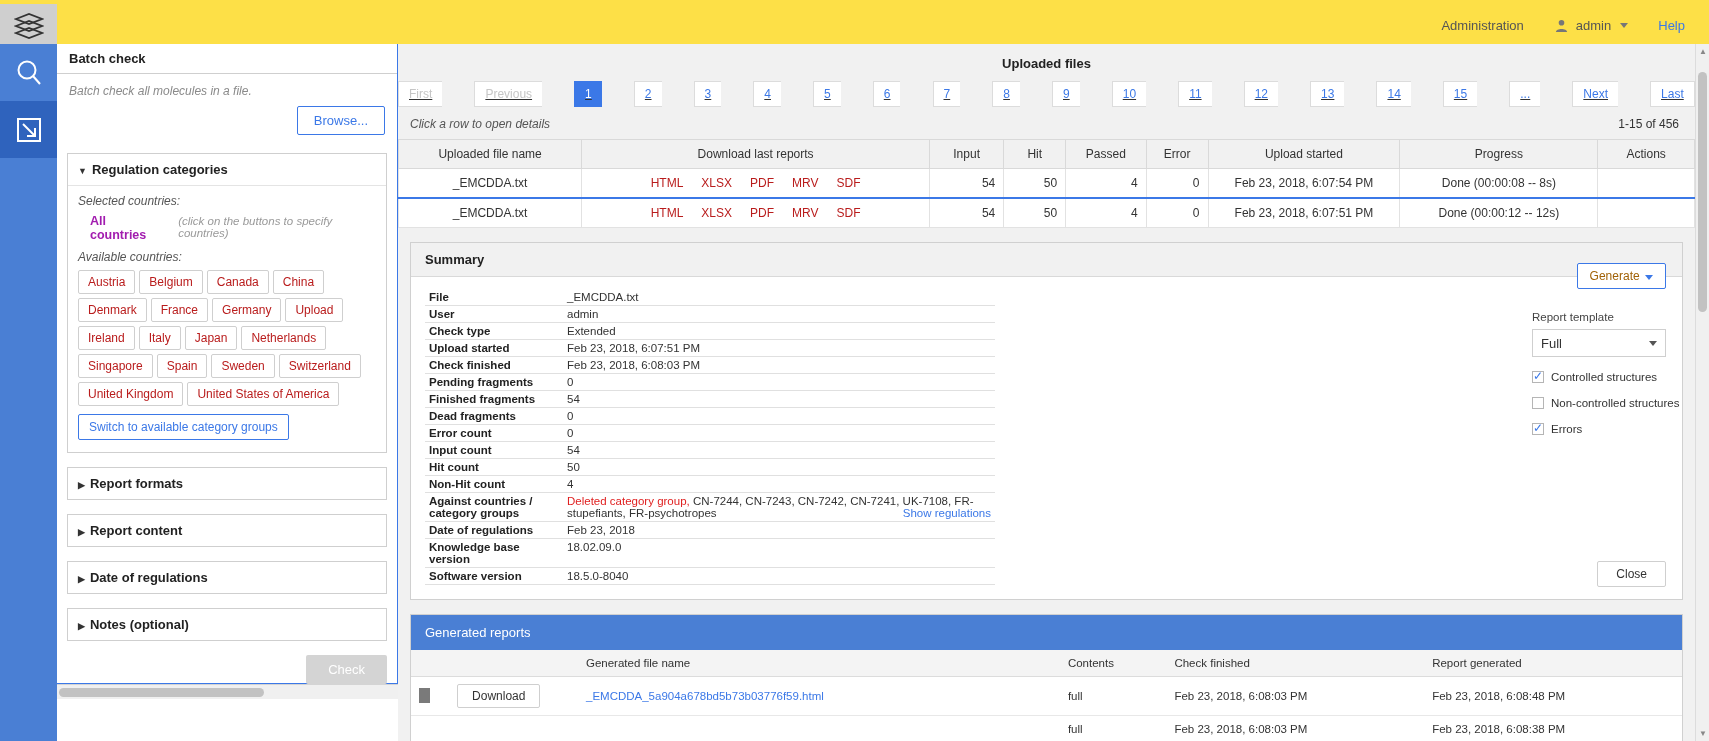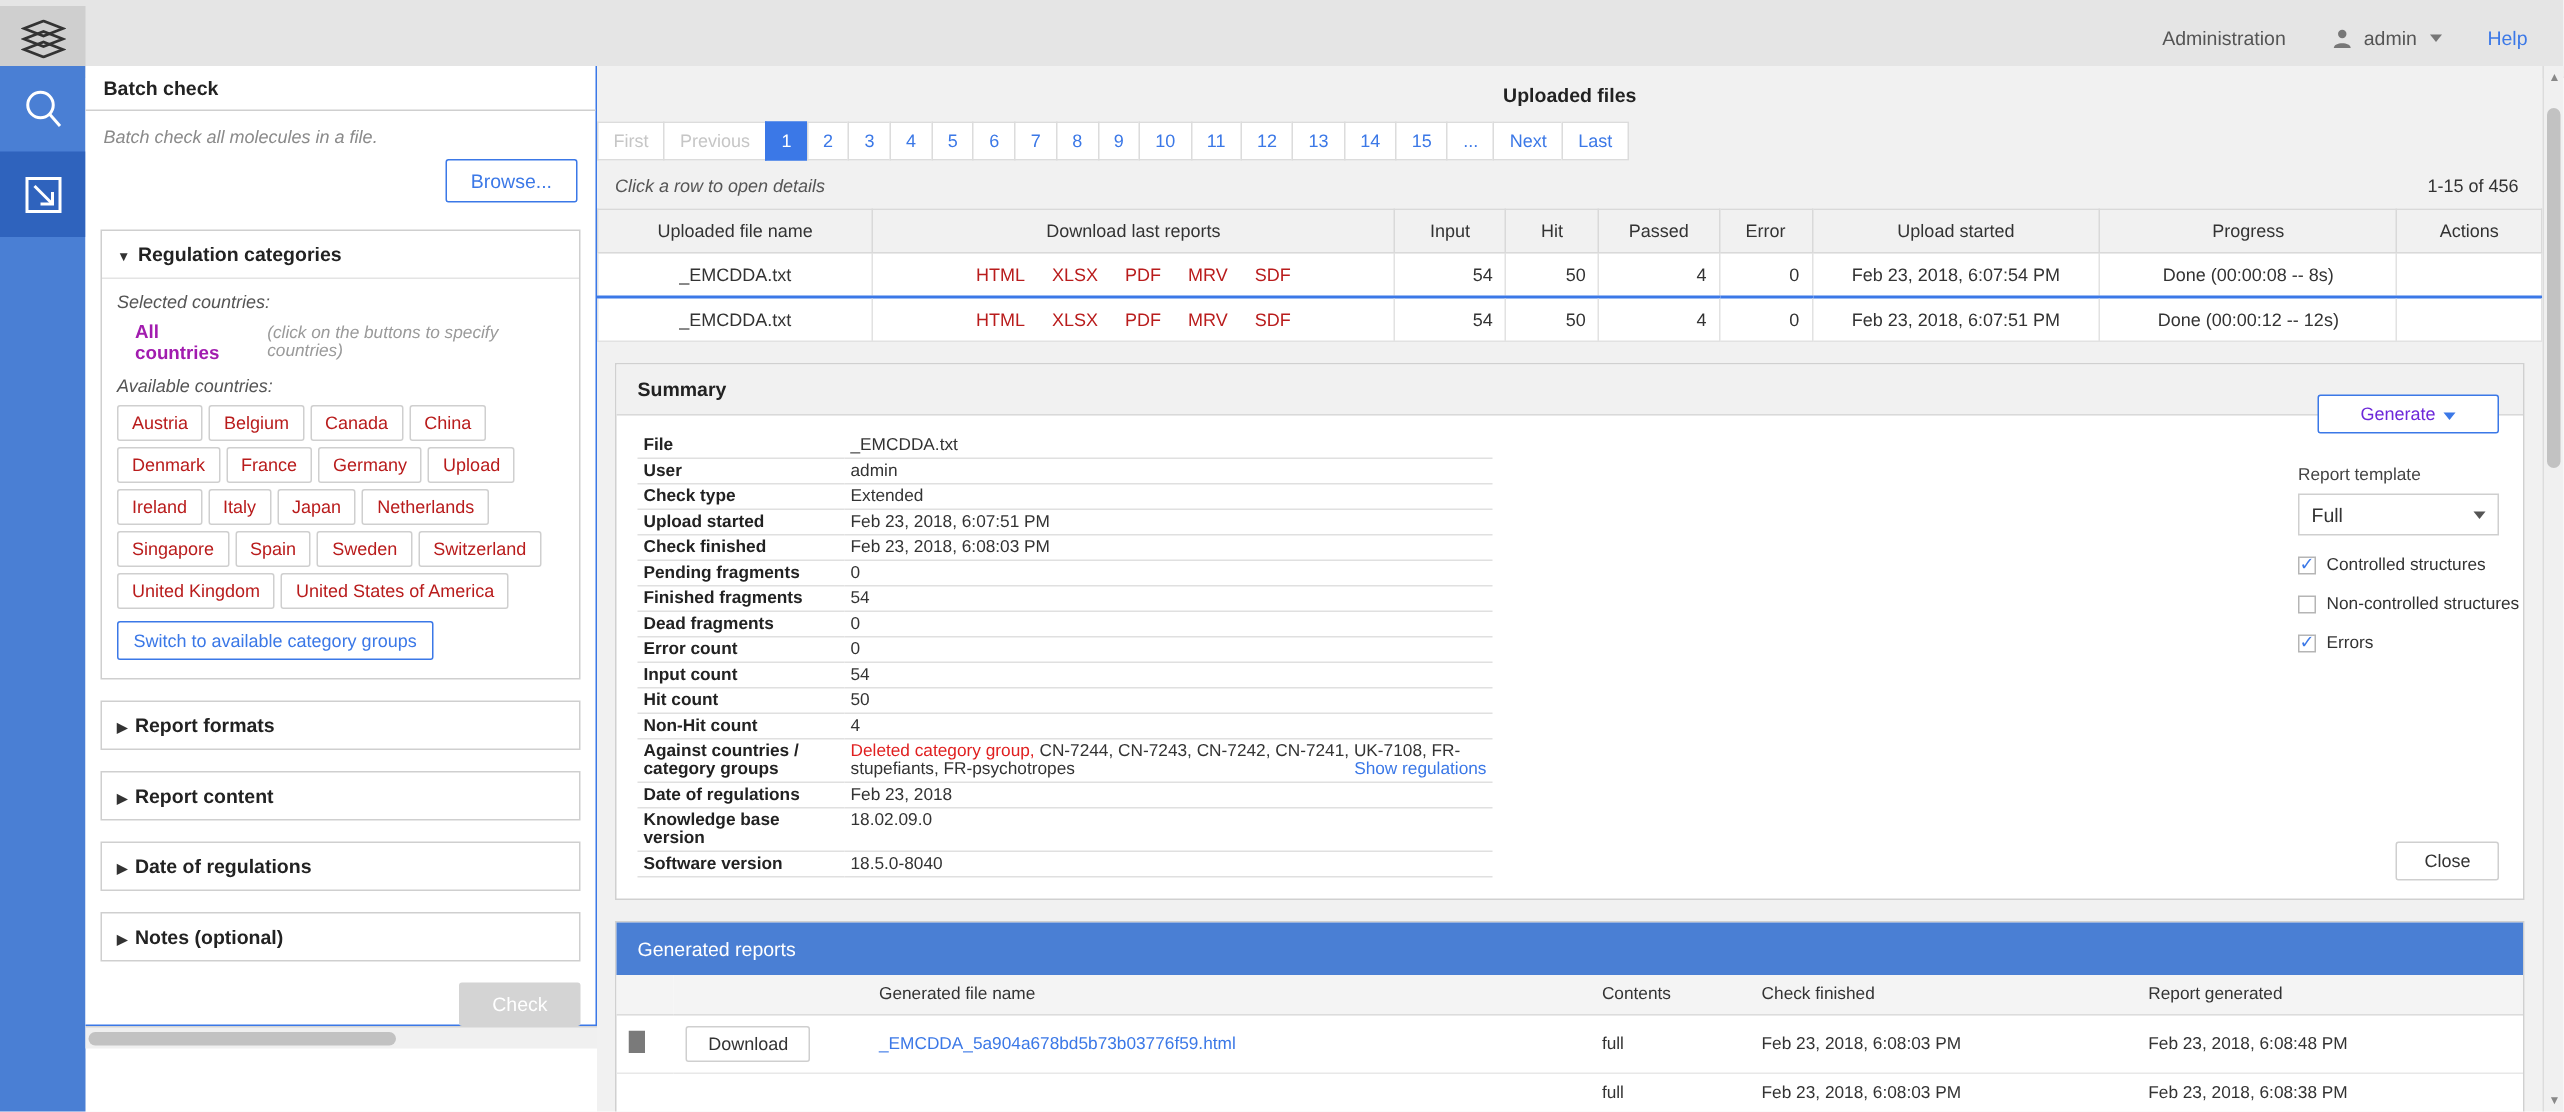--- a/index.html
+++ b/index.html
@@ -9,21 +9,21 @@
     font-family: "Liberation Sans", sans-serif;
     font-size: 12px;
     color: #333;
     background: #fff;
     overflow: hidden;
   }
 
   
   .topbar {
     position: absolute; left: 0; top: 0; width: 1709px; height: 52px;
-    background: #e5e5e5;
+    background: #fde047;
     border-bottom: 1px solid #d8d8d8;
     display: flex; align-items: center;
   }
   .logo-cell {
     width: 57px; height: 44px; background: #cfcfcf;
     display: flex; align-items: center; justify-content: center;
   }
   .logo-glyph { color: #333; }
   .topbar-right {
     margin-left: auto; display: flex; align-items: center; gap: 30px;
@@ -108,21 +108,21 @@
 
   
   .main {
     position: absolute; left: 398px; top: 44px; width: 1297px; height: 697px;
     background: #f1f1f1; overflow: hidden;
   }
   .main-title {
     text-align: center; font-size: 13px; font-weight: bold; color: #222;
     padding: 12px 0 10px 0;
   }
-  .pager { display: flex; justify-content: flex-start; }
+  .pager { display: flex; justify-content: space-between; text-decoration: underline; }
   .pg {
     border: 1px solid #dcdcdc; border-right: none; background: #fff;
     color: #3b78e7; font-size: 12px; padding: 5px 10px; min-width: 23px;
     text-align: center; cursor: pointer;
   }
   .pg:last-child { border-right: 1px solid #dcdcdc; }
   .pg.disabled { color: #c6c6c6; cursor: default; }
   .pg.active { background: #3b78e7; color: #fff; border-color: #3b78e7; }
 
   .click-row {
@@ -182,22 +182,22 @@
   .chk {
     width: 12px; height: 12px; border: 1px solid #b5b5b5; background: #fff;
     display: inline-block; position: relative; flex: 0 0 auto; cursor: pointer;
   }
   .chk.on::after {
     content: "✓"; position: absolute; left: 0px; top: -3px;
     color: #3b78e7; font-size: 12px; line-height: 14px;
   }
   .gen-btn {
     position: absolute; right: 16px; top: -14px;
-    border: 1px solid #3b78e7; background: #fff; color: #6d28d9;
-    padding: 5px 28px; font-size: 12px; border-radius: 2px; cursor: pointer;
+    border: 1px solid #3b78e7; background: #fff; color: #a16207;
+    padding: 5px 12px; font-size: 12px; border-radius: 2px; cursor: pointer;
   }
   .close-btn {
     position: absolute; right: 16px; bottom: 12px;
     border: 1px solid #cfcfcf; background: #fff; color: #333;
     padding: 5px 18px; font-size: 12px; border-radius: 2px; cursor: pointer;
   }
 
   
   .gr-wrap { margin: 14px 12px 0 12px; background: #fff; border: 1px solid #d0d0d0; }
   .gr-head {

